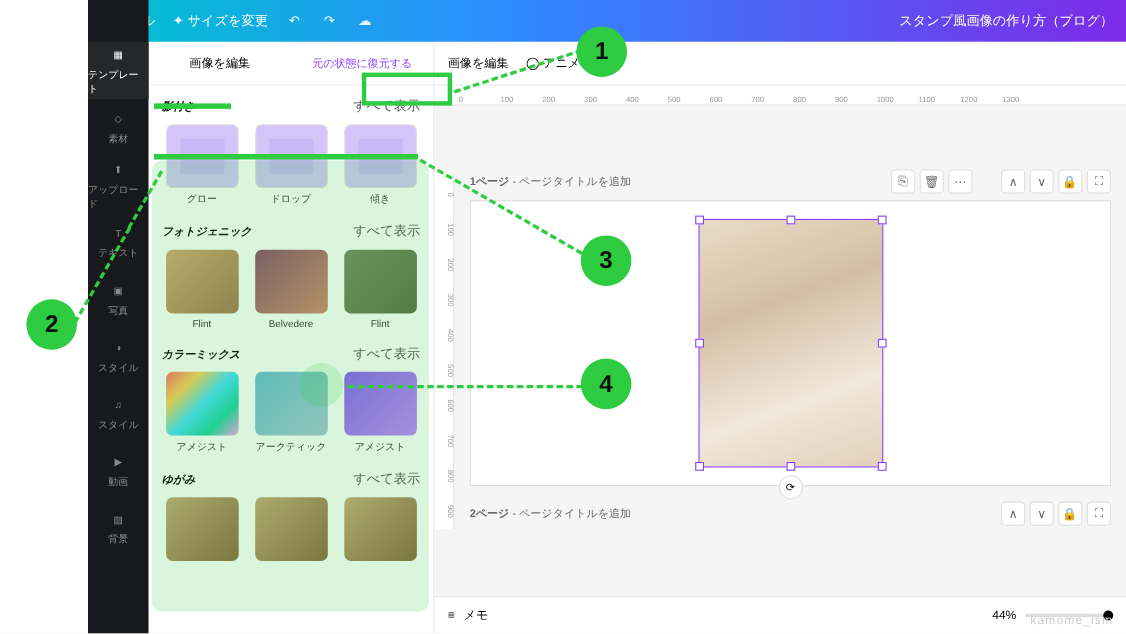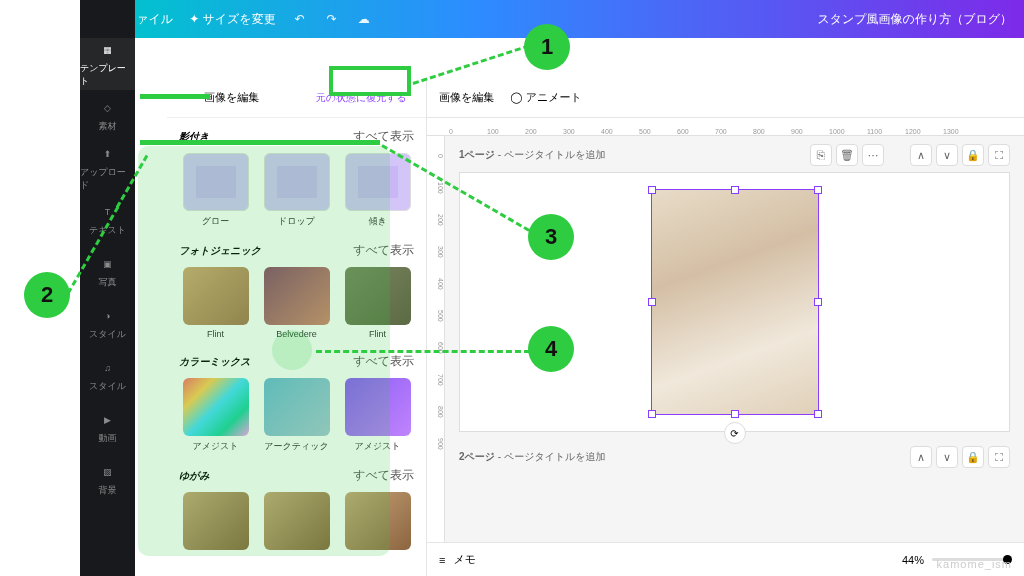--- a/index.html
+++ b/index.html
@@ -1,17 +1,17 @@
 <!DOCTYPE html>
 <html><head>
 <meta charset="utf-8">
 <style>
 * { margin:0; padding:0; box-sizing:border-box; font-family:-apple-system,BlinkMacSystemFont,"Segoe UI",sans-serif; }
 body { width:1024px; height:576px; background:#fff; position:relative; overflow:hidden; }
-.app { display:flex; flex-direction:column; height:100%; margin-left:112px;gap:40px; }
+.app { display:flex; flex-direction:column; height:100%; margin-left:80px; }
 .topbar { height:38px; background:linear-gradient(90deg,#00c4cc 0%,#2d8cff 40%,#7d2ae8 100%); display:flex; align-items:center; padding:0 12px; color:#fff; font-size:12px; gap:16px; }
 .topbar .title { margin-left:auto; font-size:12px; }
 .topbar .btn { cursor:pointer; }
 .topbar .icon { width:16px; height:16px; display:inline-flex; align-items:center; justify-content:center; opacity:.9; }
 .sidebar { position:absolute; left:80px; top:0; bottom:0; width:55px; background:#17191c; display:flex; flex-direction:column; padding-top:38px; z-index:2;}
 .s-item { height:52px; display:flex; flex-direction:column; align-items:center; justify-content:center; color:#8b8b8b; font-size:9px; gap:3px; cursor:pointer; }
 .s-item.active { color:#fff; background:#252729; }
 .s-icon { width:18px; height:18px; display:flex; align-items:center; justify-content:center; }
 .main { display:flex; flex:1; margin-left:55px; overflow:hidden; }
 .panel { width:260px; background:#fff; border-right:1px solid #e5e5e5; display:flex; flex-direction:column; }
@@ -34,21 +34,21 @@
 .photo.belvedere .tbox { background:linear-gradient(135deg,#8b4a6b,#d4856f); }
 .photo.flint .tbox { background:linear-gradient(135deg,#7a8560,#5c6b44); }
 .color.rainbow .tbox { background:linear-gradient(135deg,#ff6b6b,#feca57,#48dbfb,#1dd1a1,#ff9ff3); }
 .color.arctic .tbox { background:linear-gradient(135deg,#6bb8d4,#a8c5d4); }
 .color.amethyst .tbox { background:linear-gradient(135deg,#8b5cf6,#c084fc); }
 .distort .tbox { background:linear-gradient(135deg,#c9a478,#8c6540); }
 .canvas { flex:1; display:flex; flex-direction:column; background:#f5f5f5; }
 .toolbar { height:40px; background:#fff; border-bottom:1px solid #e5e5e5; display:flex; align-items:center; padding:0 12px; gap:16px; font-size:11px; }
 .ruler-h { height:18px; background:#fff; border-bottom:1px solid #e0e0e0; display:flex; align-items:flex-end; font-size:7px; color:#999; padding-left:22px; overflow:hidden; }
 .ruler-h span { width:38px; flex:none; }
-.canvas-area { flex:1; position:relative; display:flex; overflow:hidden; }
+.canvas-area { flex:1; position:relative; display:flex; overflow:hidden;align-items:center; }
 .ruler-v { width:18px; background:#fff; border-right:1px solid #e0e0e0; display:flex; flex-direction:column; font-size:7px; color:#999; padding-top:4px; }
 .ruler-v span { height:32px; writing-mode:vertical-rl; text-align:center;}
 .pages { flex:1; overflow:auto; padding:8px 14px; }
 .page-head { display:flex; align-items:center; gap:8px; font-size:10px; color:#666; margin-bottom:6px; justify-content:space-between; }
 .page-head .ph-actions { display:flex; gap:4px; }
 .ph-btn { width:22px; height:22px; border:1px solid #ddd; border-radius:4px; background:#fff; display:flex; align-items:center; justify-content:center; cursor:pointer; font-size:11px; }
 .page { background:#fff; border:1px solid #ddd; height:260px; display:flex; align-items:center; justify-content:center; position:relative; margin-bottom:14px; }
 .img-sel { width:168px; height:226px; border:1.5px solid #8b3dff; position:relative; background:linear-gradient(160deg,#e8dcc8 0%,#d4bfa5 35%,#f0e8db 70%,#e0d0b8 100%); }
 .handle { position:absolute; width:8px; height:8px; background:#fff; border:1.5px solid #8b3dff; }
 .handle.tl{top:-4px;left:-4px}.handle.tr{top:-4px;right:-4px}.handle.bl{bottom:-4px;left:-4px}.handle.br{bottom:-4px;right:-4px}

